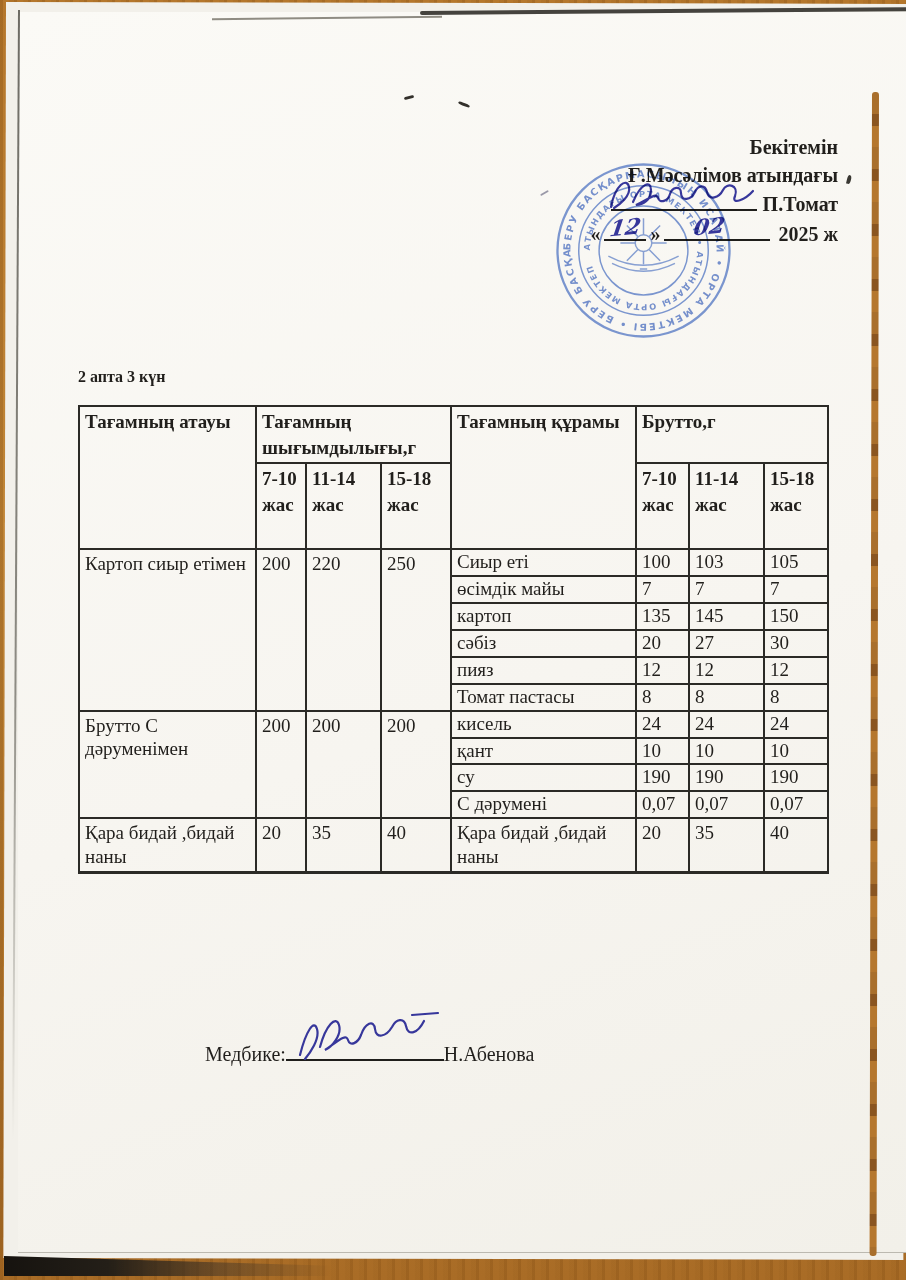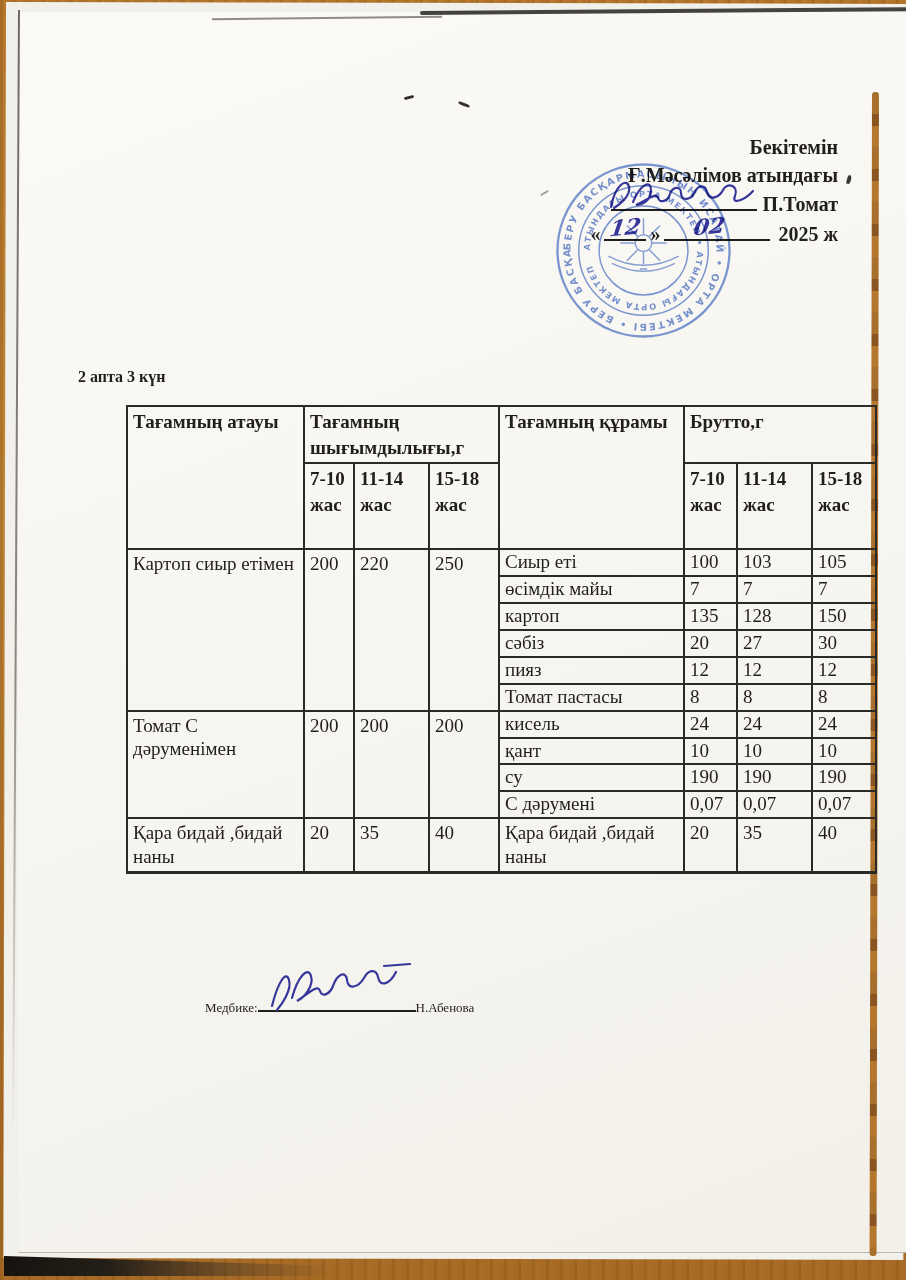--- a/index.html
+++ b/index.html
@@ -63,24 +63,24 @@
      border:2px solid #2b2a26;}
   table.menu th,table.menu td{border:2px solid #2b2a26;padding:2px 5px;
      text-align:left;overflow:hidden;}
   table.menu th{font-weight:bold;vertical-align:top;line-height:1.35;}
   tr.h1{height:46px;}
   tr.h2{height:86px;}
   tr.ing{height:25px;padding-left:33px;}
   tr.ing td{line-height:1.1;vertical-align:middle;}
   tr.last-row{height:50px;}
   td.dish,td.ytop{vertical-align:top !important;line-height:1.25 !important;}
-  table.menu{border-bottom-width:3px;margin-left:48px;}
-
-  
-  .signoff{position:absolute;left:205px;top:988px;font-size:13px;}
+  table.menu{border-bottom-width:3px;}
+
+  
+  .signoff{position:absolute;left:205px;top:1036px;font-size:20px;}
   .signoff-row{margin-bottom:9px;white-space:nowrap;height:36px;line-height:36px;}
   .signoff .blank{height:22px;vertical-align:baseline;}
   .nurse-line{width:158px;}
   .chef-line{width:150px;margin-right:8px;}
   .squiggle{position:absolute;left:8px;bottom:-6px;overflow:visible;}
 </style>
 </head>
 <body>
 
 <div class="scene">
@@ -180,21 +180,21 @@
         </tr>
         <tr class="ing">
           <td>өсімдік майы</td>
           <td>7</td>
           <td>7</td>
           <td>7</td>
         </tr>
         <tr class="ing">
           <td>картоп</td>
           <td>135</td>
-          <td>128</td>
+          <td>145</td>
           <td>150</td>
         </tr>
         <tr class="ing">
           <td>сәбіз</td>
           <td>20</td>
           <td>27</td>
           <td>30</td>
         </tr>
         <tr class="ing">
           <td>пияз</td>
@@ -203,21 +203,21 @@
           <td>12</td>
         </tr>
         <tr class="ing">
           <td>Томат пастасы</td>
           <td>8</td>
           <td>8</td>
           <td>8</td>
         </tr>
 
         <tr class="ing">
-          <td rowspan="4" class="dish">Томат С дәруменімен</td>
+          <td rowspan="4" class="dish">Брутто С дәруменімен</td>
           <td rowspan="4" class="ytop">200</td>
           <td rowspan="4" class="ytop">200</td>
           <td rowspan="4" class="ytop">200</td>
           <td>кисель</td>
           <td>24</td>
           <td>24</td>
           <td>24</td>
         </tr>
         <tr class="ing">
           <td>қант</td>

